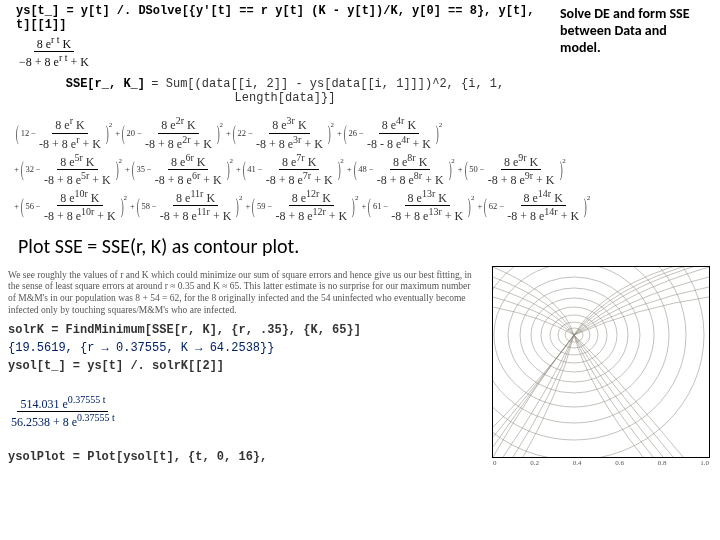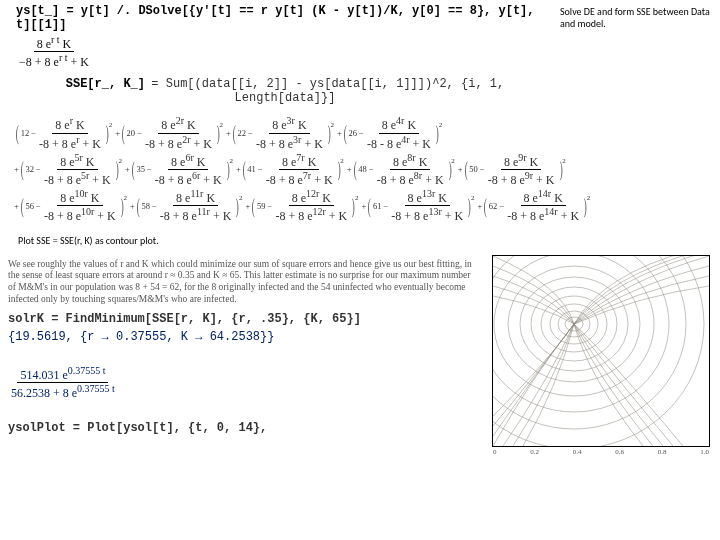--- a/index.html
+++ b/index.html
@@ -14,21 +14,21 @@
     box-sizing: border-box;
     overflow: hidden;
   }
   .sans { font-family: Calibri, Arial, sans-serif; }
   .code { font-family: 'Courier New', monospace; font-size: 12px; }
   .bold { font-weight: bold; }
   .blue { color: #002266; }
 
   .top-row { display: flex; }
   .top-left { flex: 1; }
-  .top-right { width: 150px; padding: 2px 6px; font-size: 10px; line-height: 1.2; }
+  .top-right { width: 150px; padding: 2px 6px; font-size: 14px; line-height: 1.2; font-weight: bold; }
 
   .formula1 {
     font-size: 9px;
     color: #111;
     display: flex;
     align-items: center;
     gap: 2px;
     margin: 2px 0 4px 12px;
   }
   .frac {
@@ -68,25 +68,25 @@
     font-size: 20px;
     line-height: 0.8;
     font-weight: 200;
     color: #555;
     transform: scaleX(0.45);
     display: inline-block;
   }
   .sup2 { font-size: 7px; vertical-align: super; position: relative; top: -8px; left: -2px; }
 
   .subhead {
-    font-size: 10px;
+    font-size: 20px;
     margin: 10px 0 8px 14px;
   }
 
-  .lower { display: flex; gap: 4px; margin-top: 2px; align-items:flex-start;}
+  .lower { display: flex; gap: 4px; margin-top: 2px; align-items:center;}
   .lower-left { flex: 1; font-size: 9.5px; color: #333; }
   .lower-left p { margin: 4px 4px 6px 4px; line-height: 1.25; color:#555;}
   .lower-left .codeblk { margin: 4px 4px 4px 4px; }
   .lower-right {
     width: 230px;
     display:flex;
     flex-direction:column;
     align-items:stretch;
   }
   .plot-title { font-size: 8px; text-align: center; margin-bottom: 1px; color:#444;}
@@ -186,27 +186,28 @@
     </div>
 </div>
 
 <div class="subhead sans">Plot SSE = SSE(r, K) as contour plot.</div>
 
 <div class="lower">
   <div class="lower-left">
     <p>We see roughly the values of r and K which could minimize our sum of square errors and hence give us our best fitting, in the sense of least square errors at around r ≈ 0.35 and K ≈ 65. This latter estimate is no surprise for our maximum number of M&amp;M's in our population was 8 + 54 = 62, for the 8 originally infected and the 54 uninfected who eventually become infected only by touching squares/M&amp;M's who are infected.</p>
     <div class="codeblk code bold">solrK = FindMinimum[SSE[r, K], {r, .35}, {K, 65}]</div>
     <div class="codeblk code blue">{19.5619, {r → 0.37555, K → 64.2538}}</div>
+    <div class="codeblk code bold">ysol[t_] = ys[t] /. solrK[[2]]</div>
     <div class="codeblk blue" style="margin:21px 4px;">
       <span class="frac">
         <span class="num">514.031 e<sup>0.37555 t</sup></span>
         <span class="den">56.2538 + 8 e<sup>0.37555 t</sup></span>
       </span>
     </div>
-    <div class="codeblk code bold">ysolPlot = Plot[ysol[t], {t, 0, 14},</div>
+    <div class="codeblk code bold">ysolPlot = Plot[ysol[t], {t, 0, 16},</div>
   </div>
 
   <div class="lower-right">
     <div style="position:relative; margin:0 auto;">
       <div class="plot-box">
         
         <svg viewBox="0 0 216 190" width="216" height="190">
           <g stroke="#8a8578" stroke-width="0.5" fill="none">
             <ellipse cx="81" cy="68" rx="9" ry="7"></ellipse>
             <ellipse cx="81" cy="68" rx="16" ry="13"></ellipse>

